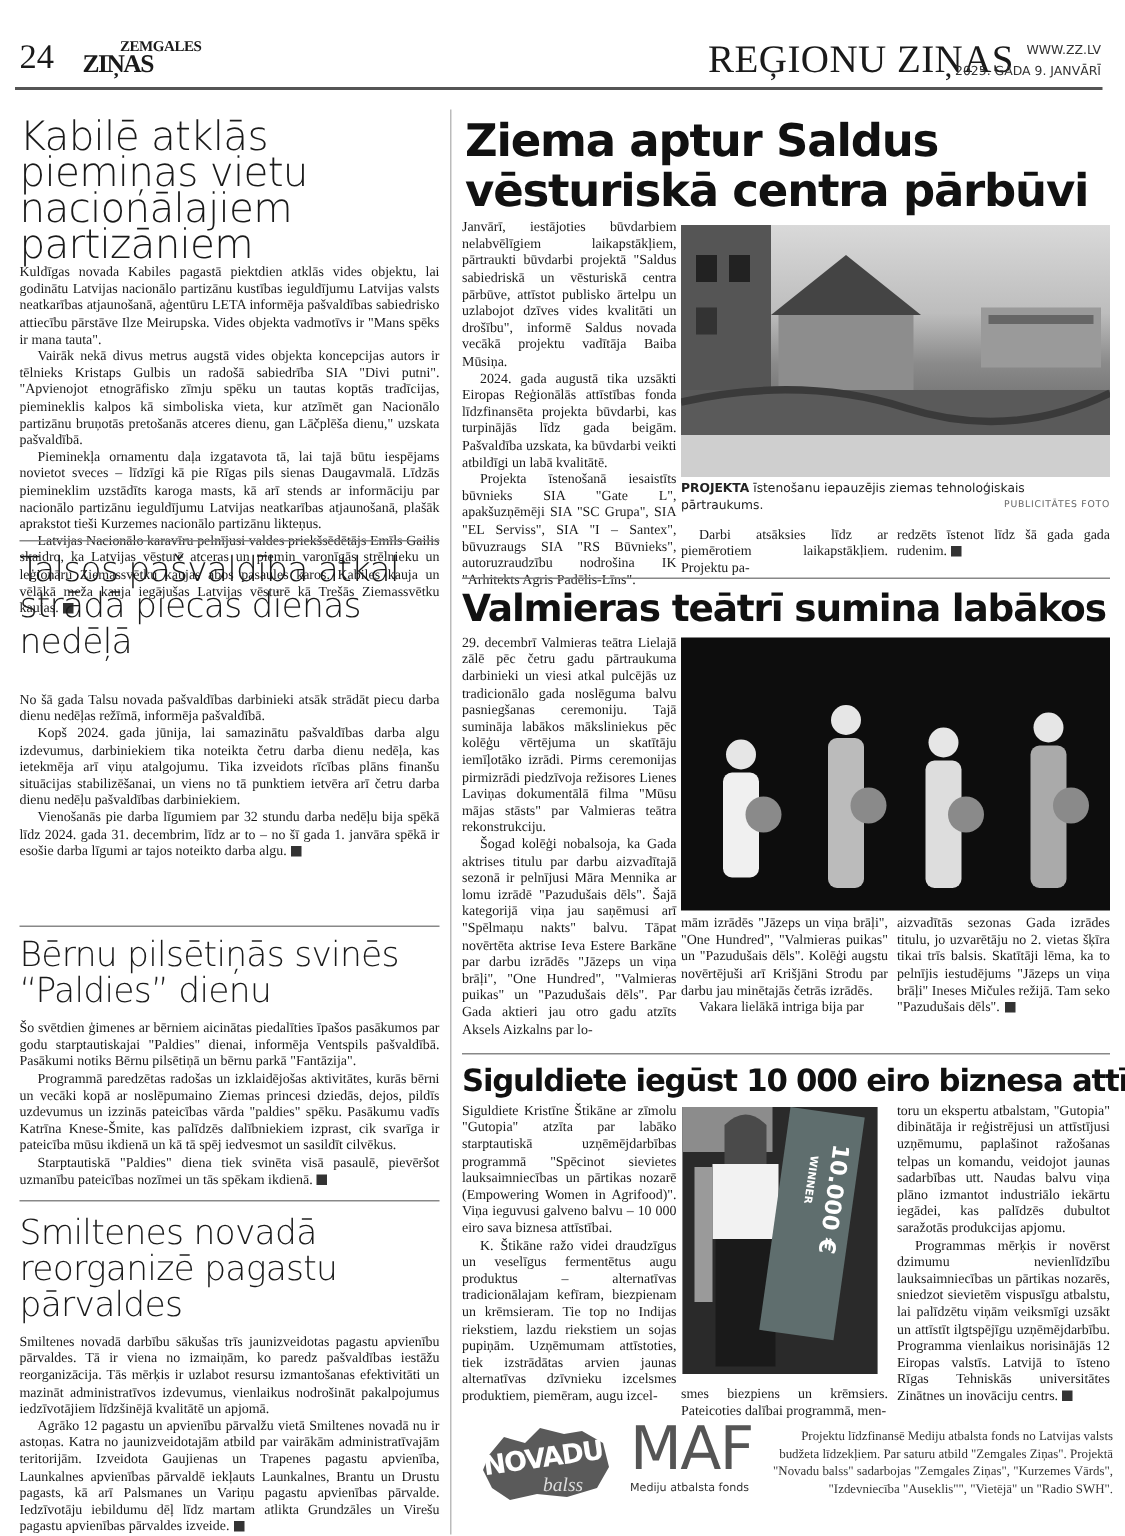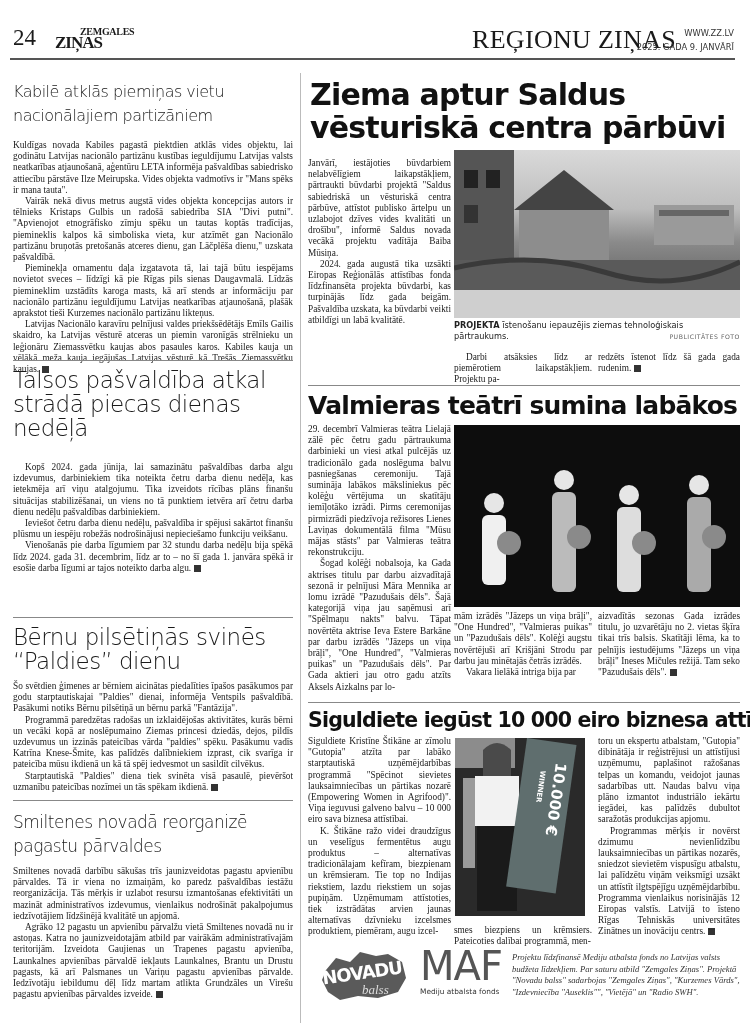--- a/index.html
+++ b/index.html
@@ -19,21 +19,21 @@
 .h-light{font-family:"DejaVu Sans",sans-serif;font-weight:300;color:#1a1a1a;letter-spacing:-.5px}
 .h-bold{font-family:"DejaVu Sans",sans-serif;font-weight:bold;color:#111;letter-spacing:-.8px}
 .txt{font-size:9.3px;line-height:11.2px;text-align:justify;hyphens:manual}
 .txt p{text-indent:12px}
 .txt p.first{text-indent:0}
 .end{display:inline-block;width:7px;height:7px;background:#333;vertical-align:-1px;margin-left:3px}
 .photo{overflow:hidden}
 .cap{font-family:"DejaVu Sans",sans-serif;font-size:8.2px;line-height:11px;color:#222}
 .cap b{font-weight:bold}
 .credit{font-family:"DejaVu Sans",sans-serif;font-size:6.2px;letter-spacing:.5px;color:#666;text-align:right}
-.footer-note{font-style:italic;font-size:8.6px;line-height:11.5px;text-align:left;color:#333}
+.footer-note{font-size:8.6px;line-height:11.5px;text-align:right;color:#333}
 </style>
 </head>
 <body>
 
 <div class="abs header">
   <div class="abs pnum">24</div>
   <div class="abs logo">
     <span class="l1">ZEMGALES</span>
     <span class="l2">ZIŅAS</span>
   </div>
@@ -41,64 +41,65 @@
   <div class="abs hdr-right">
     <div>WWW.ZZ.LV</div>
     <div>2025. GADA 9. JANVĀRĪ</div>
   </div>
   <div class="abs rule"></div>
 </div>
 
 <div class="abs vr"></div>
 
 <div class="abs" style="left:13px;top:80px;width:280px">
-  <h2 class="h-light" style="font-size:16px;line-height:24px;margin-bottom:12px">Kabilē atklās piemiņas vietu nacionālajiem partizāniem</h2>
+  <h2 class="h-light" style="font-size:27px;line-height:24px;margin-bottom:1px">Kabilē atklās piemiņas vietu nacionālajiem partizāniem</h2>
   <div class="txt">
     <p class="first">Kuldīgas novada Kabiles pagastā piektdien atklās vides objektu, lai godinātu Latvijas nacionālo partizānu kustības ieguldījumu Latvijas valsts neatkarības atjaunošanā, aģentūru LETA informēja pašvaldības sabiedrisko attiecību pārstāve Ilze Meirupska. Vides objekta vadmotīvs ir "Mans spēks ir mana tauta".</p>
     <p>Vairāk nekā divus metrus augstā vides objekta koncepcijas autors ir tēlnieks Kristaps Gulbis un radošā sabiedrība SIA "Divi putni". "Apvienojot etnogrāfisko zīmju spēku un tautas koptās tradīcijas, piemineklis kalpos kā simboliska vieta, kur atzīmēt gan Nacionālo partizānu bruņotās pretošanās atceres dienu, gan Lāčplēša dienu," uzskata pašvaldībā.</p>
     <p>Pieminekļa ornamentu daļa izgatavota tā, lai tajā būtu iespējams novietot sveces – līdzīgi kā pie Rīgas pils sienas Daugavmalā. Līdzās piemineklim uzstādīts karoga masts, kā arī stends ar informāciju par nacionālo partizānu ieguldījumu Latvijas neatkarības atjaunošanā, plašāk aprakstot tieši Kurzemes nacionālo partizānu likteņus.</p>
     <p><span>Latvijas Nacionālo karavīru pelnījusi valdes priekšsēdētājs Emīls Gailis skaidro, ka Latvijas vēsturē atceras un piemin varonīgās strēlnieku un leģionāru Ziemassvētku kaujas abos pasaules karos. Kabiles kauja un vēlākā meža kauja iegājušas Latvijas vēsturē kā Trešās Ziemassvētku kaujas.</span><span class="end"></span></p>
   </div>
 </div>
 <div class="abs hr" style="left:13px;top:360px;width:280px"></div>
 
 <div class="abs" style="left:13px;top:368px;width:280px">
   <h2 class="h-light" style="font-size:23px;line-height:24px;margin-bottom:22px">Talsos pašvaldība atkal strādā piecas dienas nedēļā</h2>
   <div class="txt">
+    <p class="first">No šā gada Talsu novada pašvaldības darbinieki atsāk strādāt piecu darba dienu nedēļas režīmā, informēja pašvaldībā.</p>
     <p>Kopš 2024. gada jūnija, lai samazinātu pašvaldības darba algu izdevumus, darbiniekiem tika noteikta četru darba dienu nedēļa, kas ietekmēja arī viņu atalgojumu. Tika izveidots rīcības plāns finanšu situācijas stabilizēšanai, un viens no tā punktiem ietvēra arī četru darba dienu nedēļu pašvaldības darbiniekiem.</p>
-    <p>Ieviešot četru darba dienu nedēļu, pašvaldība ir spējusi sakārtot finanšu plūsmu un iespēju robežās nodrošinājusi nepieciešamo funkciju veikšanu.</p>
     <p><span>Vienošanās pie darba līgumiem par 32 stundu darba nedēļu bija spēkā līdz 2024. gada 31. decembrim, līdz ar to – no šī gada 1. janvāra spēkā ir esošie darba līgumi ar tajos noteikto darba algu.</span><span class="end"></span></p>
   </div>
 </div>
 <div class="abs hr" style="left:13px;top:617px;width:280px"></div>
 
 <div class="abs" style="left:13px;top:625px;width:280px">
   <h2 class="h-light" style="font-size:23px;line-height:24px;margin-bottom:8px">Bērnu pilsētiņās svinēs “Paldies” dienu</h2>
   <div class="txt">
     <p class="first">Šo svētdien ģimenes ar bērniem aicinātas piedalīties īpašos pasākumos par godu starptautiskajai "Paldies" dienai, informēja Ventspils pašvaldībā. Pasākumi notiks Bērnu pilsētiņā un bērnu parkā "Fantāzija".</p>
     <p>Programmā paredzētas radošas un izklaidējošas aktivitātes, kurās bērni un vecāki kopā ar noslēpumaino Ziemas princesi dziedās, dejos, pildīs uzdevumus un izzinās pateicības vārda "paldies" spēku. Pasākumu vadīs Katrīna Knese-Šmite, kas palīdzēs dalībniekiem izprast, cik svarīga ir pateicība mūsu ikdienā un kā tā spēj iedvesmot un sasildīt cilvēkus.</p>
     <p><span>Starptautiskā "Paldies" diena tiek svinēta visā pasaulē, pievēršot uzmanību pateicības nozīmei un tās spēkam ikdienā.</span><span class="end"></span></p>
   </div>
 </div>
 <div class="abs hr" style="left:13px;top:800px;width:280px"></div>
 
 <div class="abs" style="left:13px;top:810px;width:280px">
-  <h2 class="h-light" style="font-size:17px;line-height:24px;margin-bottom:8px">Smiltenes novadā reorganizē pagastu pārvaldes</h2>
+  <h2 class="h-light" style="font-size:23px;line-height:24px;margin-bottom:8px">Smiltenes novadā reorganizē pagastu pārvaldes</h2>
   <div class="txt">
     <p class="first">Smiltenes novadā darbību sākušas trīs jaunizveidotas pagastu apvienību pārvaldes. Tā ir viena no izmaiņām, ko paredz pašvaldības iestāžu reorganizācija. Tās mērķis ir uzlabot resursu izmantošanas efektivitāti un mazināt administratīvos izdevumus, vienlaikus nodrošināt pakalpojumus iedzīvotājiem līdzšinējā kvalitātē un apjomā.</p>
     <p><span>Agrāko 12 pagastu un apvienību pārvalžu vietā Smiltenes novadā nu ir astoņas. Katra no jaunizveidotajām atbild par vairākām administratīvajām teritorijām. Izveidota Gaujienas un Trapenes pagastu apvienība, Launkalnes apvienības pārvaldē iekļauts Launkalnes, Brantu un Drustu pagasts, kā arī Palsmanes un Variņu pagastu apvienības pārvalde. Iedzīvotāju iebildumu dēļ līdz martam atlikta Grundzāles un Virešu pagastu apvienības pārvaldes izveide.</span><span class="end"></span></p>
   </div>
 </div>
 
 <div class="abs" style="left:310px;top:78px;width:430px">
   <h1 class="h-bold" style="font-size:30px;line-height:33px">Ziema aptur Saldus vēsturiskā centra pārbūvi</h1>
 </div>
-<div class="abs txt" style="left:308px;top:158px;width:143px">
+<div class="abs txt" style="left:308px;top:147px;width:143px">
   <p class="first">Janvārī, iestājoties būvdarbiem nelabvēlīgiem laikapstākļiem, pārtraukti būvdarbi projektā "Saldus sabiedriskā un vēsturiskā centra pārbūve, attīstot publisko ārtelpu un uzlabojot dzīves vides kvalitāti un drošību", informē Saldus novada vecākā projektu vadītāja Baiba Mūsiņa.</p>
   <p>2024. gada augustā tika uzsākti Eiropas Reģionālās attīstības fonda līdzfinansēta projekta būvdarbi, kas turpinājās līdz gada beigām. Pašvaldība uzskata, ka būvdarbi veikti atbildīgi un labā kvalitātē.</p>
+  <p>Projekta īstenošanā iesaistīts būvnieks SIA "Gate L", apakšuzņēmēji SIA "SC Grupa", SIA "EL Serviss", SIA "I – Santex", būvuzraugs SIA "RS Būvnieks", autoruzraudzību nodrošina IK "Arhitekts Agris Padēlis-Līns".</p>
 </div>
 <div class="abs photo" style="left:454px;top:150px;width:286px;height:168px;background:linear-gradient(180deg,#d9d9d9 0%,#bdbdbd 35%,#8a8a8a 55%,#6e6e6e 75%,#d0d0d0 100%)">
   <svg width="286" height="168" viewBox="0 0 286 168">
     <rect x="0" y="0" width="60" height="110" fill="#555"></rect>
     <rect x="10" y="20" width="14" height="18" fill="#222"></rect>
     <rect x="32" y="20" width="14" height="18" fill="#222"></rect>
     <rect x="10" y="55" width="14" height="18" fill="#333"></rect>
     <polygon points="60,60 110,20 160,60" fill="#444"></polygon>
     <rect x="65" y="60" width="90" height="50" fill="#8d8d8d"></rect>
     <rect x="200" y="55" width="80" height="40" fill="#9a9a9a"></rect>

